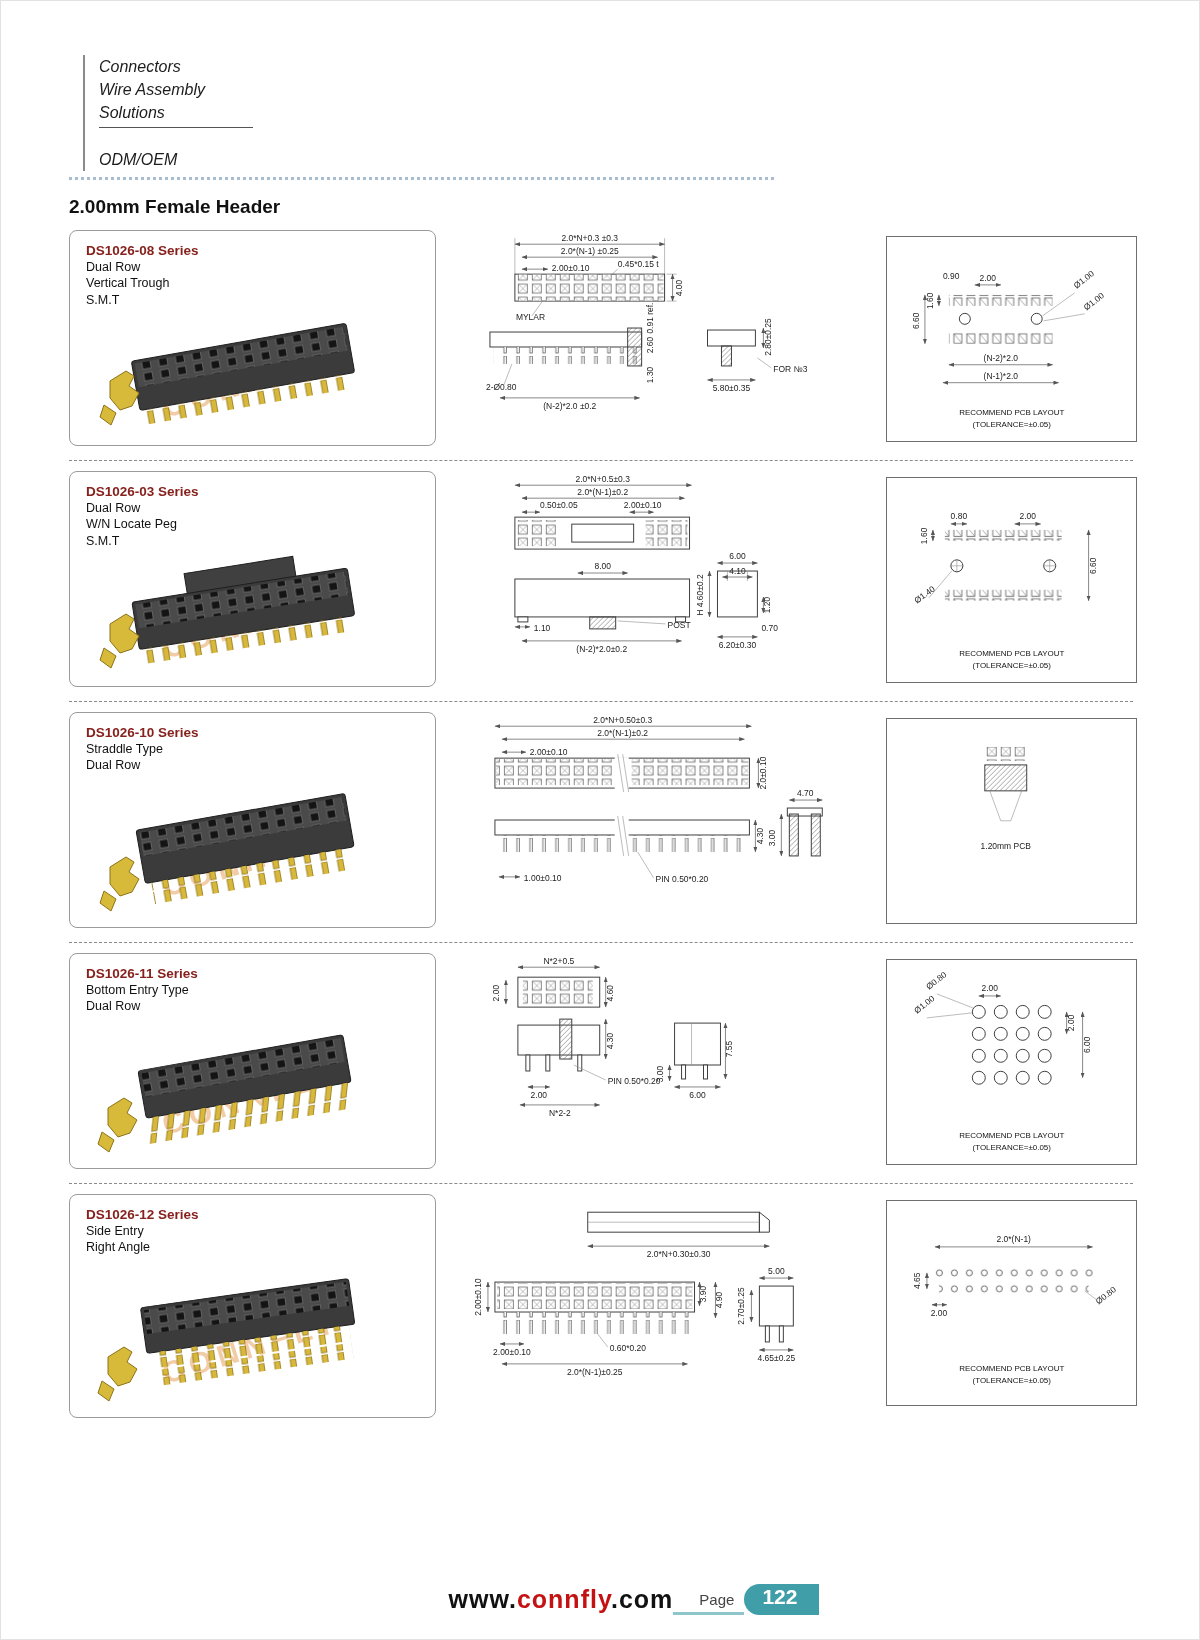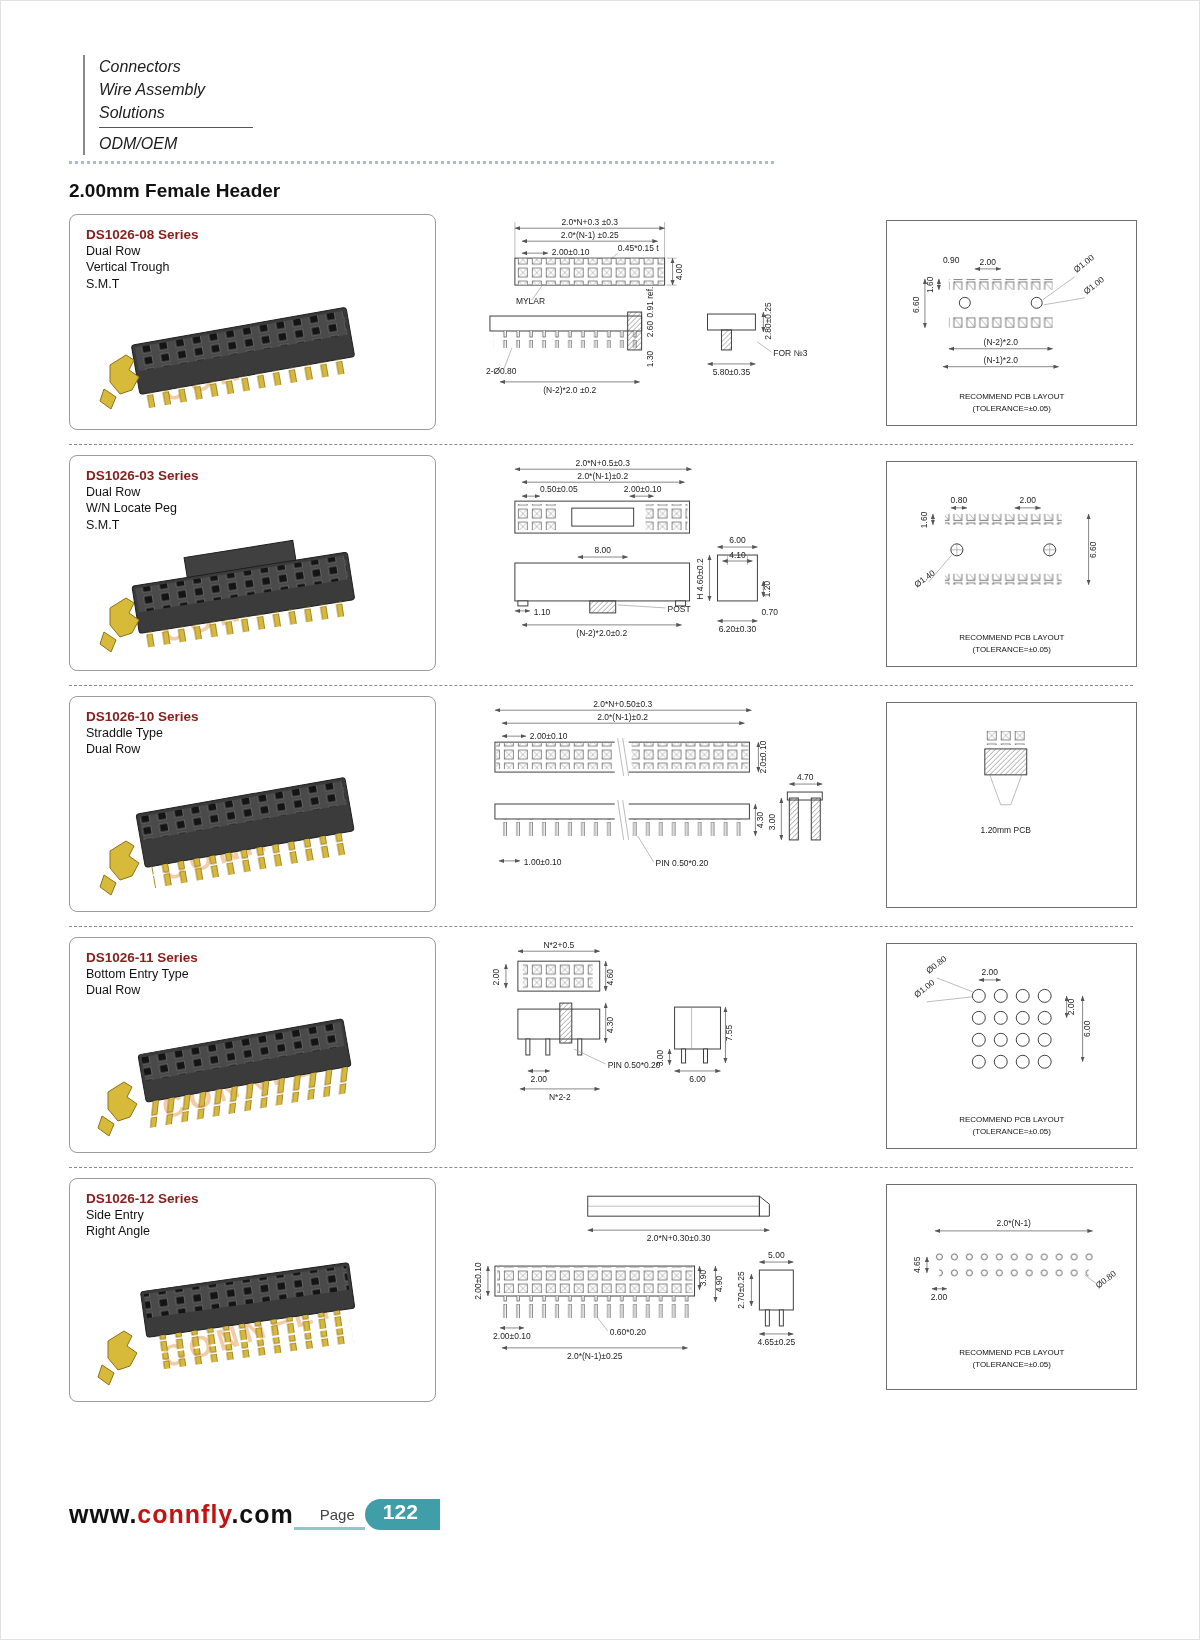--- a/index.html
+++ b/index.html
@@ -7,21 +7,21 @@
   .page{width:1200px;height:1640px;position:relative;background:#fff;color:#111;
         font-family:"Liberation Sans",sans-serif;padding:54px 62px 0 68px;overflow:hidden;border:1px solid #e2e2e2}
   
   .hdr{display:flex;align-items:flex-start}
   .hdr h1{font-size:27px;font-weight:bold;letter-spacing:.5px;margin-top:48px;flex:1}
   .logo-block{width:130px;text-align:center;margin-top:10px}
   .brand-text{color:#c41212;font-weight:bold;font-size:20px;letter-spacing:2px;margin-top:2px;white-space:nowrap}
   .brand-text sup{font-size:10px}
   .tagline{margin-top:0;margin-left:14px;border-left:2px solid #8a8a8a;padding-left:14px;width:170px;
            font-style:italic;font-size:16px;line-height:1.45;color:#1d1d1d}
-  .tagline .odm{border-top:1.5px solid #555;margin-top:2px;padding-top:4px}
+  .tagline .odm{border-top:1.5px solid #555;margin-top:2px;padding-top:20px}
   .dotted{border-bottom:3px dotted #a9bdd2;width:705px;height:1px;margin-top:6px}
   .subtitle{font-size:19px;font-weight:bold;margin:16px 0 12px}
   
   .section{display:flex;gap:24px;align-items:flex-start;margin-bottom:4px}
   .card{width:368px;height:216px;border:1.5px solid #9b9b9b;border-radius:8px;position:relative;
         padding:12px 16px;overflow:hidden;background:#fff}
   .card.tall{height:224px}
   .series-name{color:#86211d;font-weight:bold;font-size:13.5px;margin-bottom:1px}
   .series-desc{font-size:12.5px;line-height:1.32}
   .photo{position:absolute;left:4px;bottom:0;width:352px;height:152px}
@@ -33,21 +33,21 @@
   .pcbbox svg{width:100%;display:block}
   .sep{border-top:1.6px dashed #8a8a8a;margin:2px 4px 10px 0}
   
   svg text{font-family:"Liberation Sans",sans-serif;font-size:8.5px;fill:#1c1c1c}
   svg text.cap{font-size:8px;fill:#111}
   .ol{stroke:#3f3f3f;fill:#fff;stroke-width:1}
   .on{stroke:#3f3f3f;fill:none;stroke-width:1}
   .dl{stroke:#555;stroke-width:.7}
   .xl{stroke:#8f8f8f;stroke-width:.6}
   
-  .footer{position:absolute;left:68px;right:0;top:1498px;display:flex;justify-content:flex-start;align-items:center}
+  .footer{position:absolute;left:68px;right:0;top:1583px;display:flex;justify-content:center;align-items:center}
   .url{font-size:25px;font-weight:bold;letter-spacing:1px}
   .url .red{color:#c41212}
   .pagegrp{display:flex;align-items:flex-end}
   .pageword{font-size:15px;color:#444;padding:0 10px 4px 26px;border-bottom:3px solid #8fc6cb}
   .pagebadge{background:#3f9ea7;color:#fff;font-size:21px;font-weight:bold;padding:1px 22px 6px 18px;
              border-radius:18px 0 0 18px}
 </style>
 </head>
 <body>
 

